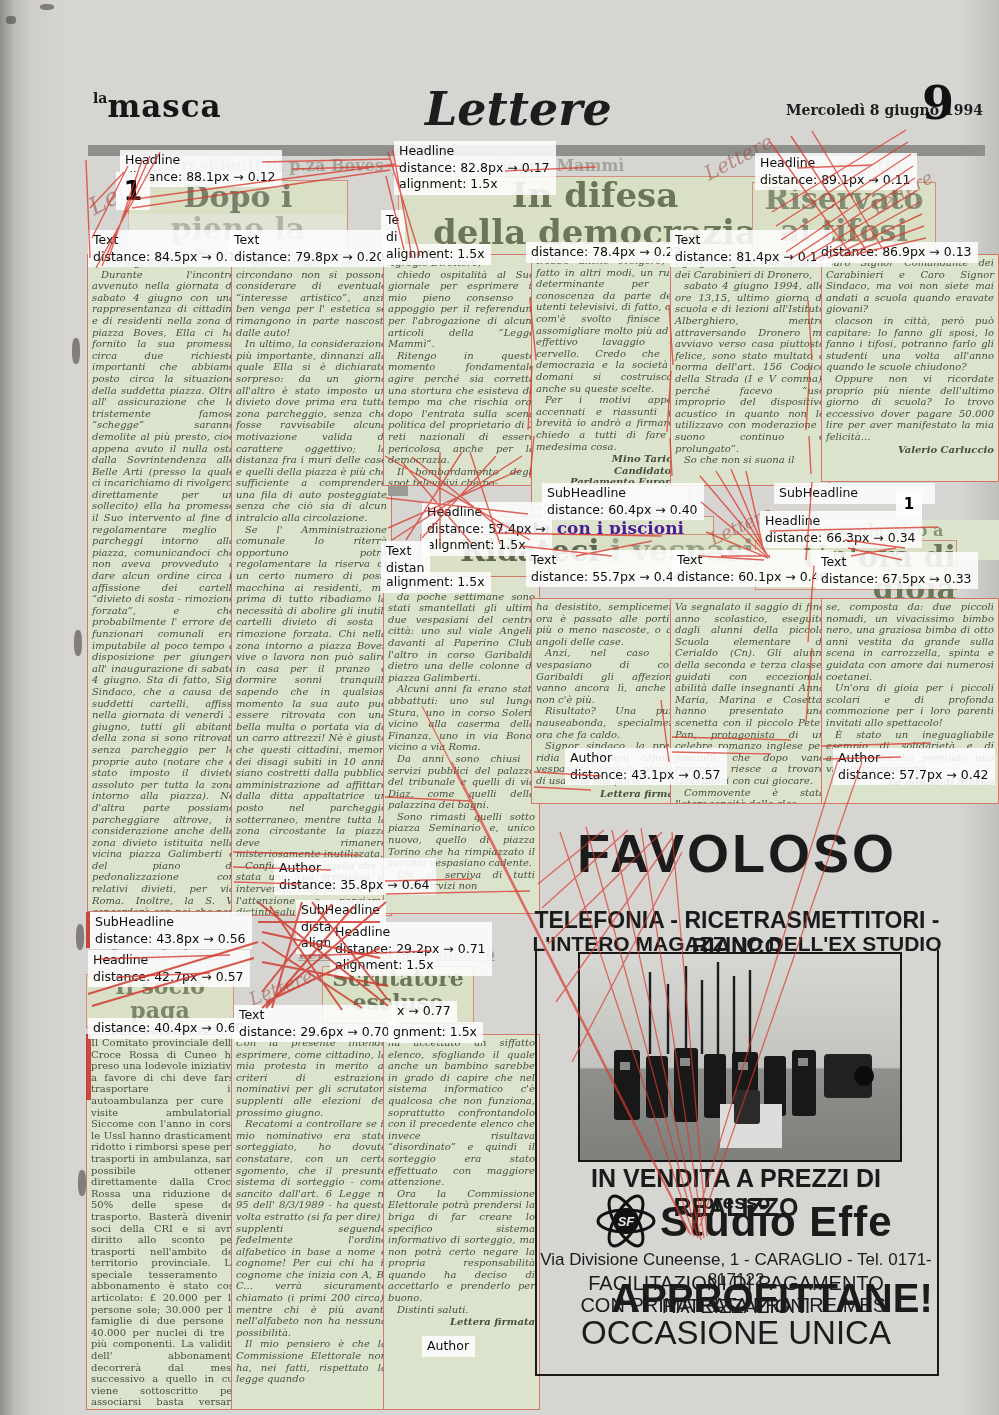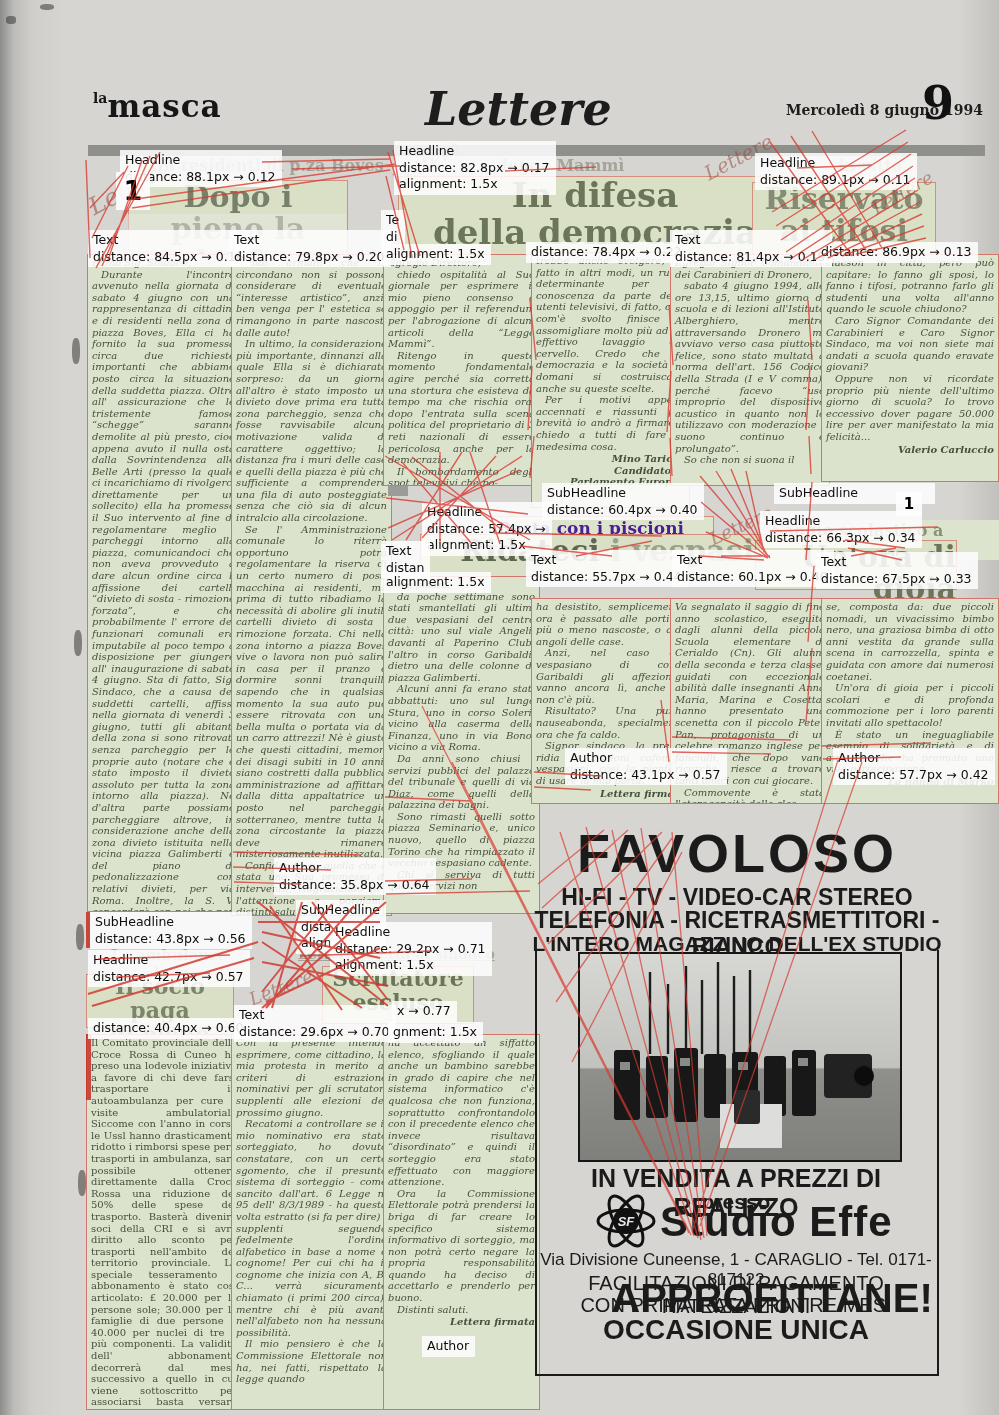--- a/index.html
+++ b/index.html
@@ -114,22 +114,22 @@
 Candidato al
 Parlamento Europeo</div>
   </div>
   <div class="abs cb" style="left:670px;top:254px;width:150px;height:226px;">
       <p>Egregio Signor Comandante dei Carabinieri di Dronero,</p>
       <p>sabato 4 giugno 1994, alle ore 13,15, ultimo giorno di scuola e di lezioni all'Istituto Alberghiero, mentre attraversando Dronero mi avviavo verso casa piuttosto felice, sono stato multato a norma dell'art. 156 Codice della Strada (I e V comma), perché facevo “uso improprio del dispositivo acustico in quanto non lo utilizzavo con moderazione - suono continuo e prolungato”.</p>
       <p>So che non si suona il</p>
     </div>
   <div class="abs cb" style="left:821px;top:254px;width:168px;height:222px;">
     <div>
+        <p>Caro Signor Comandante dei Carabinieri e Caro Signor Sindaco, ma voi non siete mai andati a scuola quando eravate giovani?</p>
         <p>clacson in città, però può capitare: lo fanno gli sposi, lo fanno i tifosi, potranno farlo gli studenti una volta all'anno quando le scuole chiudono?</p>
-        <p>Caro Signor Comandante dei Carabinieri e Caro Signor Sindaco, ma voi non siete mai andati a scuola quando eravate giovani?</p>
         <p>Oppure non vi ricordate proprio più niente dell'ultimo giorno di scuola? Io trovo eccessivo dover pagare 50.000 lire per aver manifestato la mia felicità...</p>
       </div>
     <div class="sig">Valerio Carluccio</div>
   </div>
 
   <div class="abs cb" style="left:383px;top:576px;width:147px;height:332px;">
       <p>Cara piazza,</p>
       <p>da poche settimane sono stati smantellati gli ultimi due vespasiani del centro città: uno sul viale Angeli, davanti al Paperino Club, l'altro in corso Garibaldi, dietro una delle colonne di piazza Galimberti.</p>
       <p>Alcuni anni fa erano stati abbattuti: uno sul lungo Stura, uno in corso Soleri, vicino alla caserma della Finanza, uno in via Bono, vicino a via Roma.</p>
       <p>Da anni sono chiusi i servizi pubblici del palazzo del tribunale e quelli di via Diaz, come quelli della palazzina dei bagni.</p>
@@ -169,21 +169,20 @@
   <div class="abs cb" style="left:383px;top:1034px;width:147px;height:370px;">
     <div>
         <p>ha accettato un siffatto elenco, sfogliando il quale anche un bambino sarebbe in grado di capire che nel sistema informatico c'è qualcosa che non funziona, soprattutto confrontandolo con il precedente elenco che invece risultava “disordinato” e quindi il sorteggio era stato effettuato con maggiore attenzione.</p>
         <p>Ora la Commissione Elettorale potrà prendersi la briga di far creare lo specifico sistema informativo di sorteggio, ma non potrà certo negare la propria responsabilità quando ha deciso di accettarlo e prenderlo per buono.</p>
         <p>Distinti saluti.</p>
       </div>
     <div class="sig">Lettera firmata</div>
   </div>
 
   <div class="abs ad" style="left:537px;top:822px;width:400px;font-size:54px;font-weight:900;letter-spacing:3px;">FAVOLOSO</div>
-  <div class="abs ad" style="left:537px;top:884px;width:400px;font-size:23px;font-weight:bold;">HI-FI - TV - VIDEO-CAR STEREO</div>
   <div class="abs ad" style="left:531px;top:907px;width:412px;font-size:23px;font-weight:bold;">TELEFONIA - RICETRASMETTITORI - BIANCO</div>
   <div class="abs ad" style="left:531px;top:932px;width:412px;font-size:21px;font-weight:bold;">L'INTERO MAGAZZINO DELL'EX STUDIO HI-FI</div>
 
   <div class="abs ad-frame" style="left:535px;top:950px;width:400px;height:424px;"></div>
 
   <div class="abs photo" style="left:578px;top:952px;width:320px;height:206px;">
     <svg width="320" height="206">
       <g stroke="#1d1d1d" stroke-width="2.4">
         <line x1="70" y1="18" x2="70" y2="100"></line>
           <line x1="88" y1="30" x2="88" y2="100"></line>
@@ -225,21 +224,21 @@
         <ellipse cx="31" cy="33" rx="28" ry="11" transform="rotate(120 31 33)"></ellipse>
       </g>
       <circle cx="31" cy="33" r="13" fill="#111"></circle>
       <text x="31" y="38" text-anchor="middle" font-family="Liberation Sans, sans-serif" font-style="italic" font-weight="bold" font-size="13" fill="#e8e8e5">SF</text>
     </svg>
   </div>
   <div class="abs ad" style="left:660px;top:1198px;width:270px;font-size:42px;font-weight:900;text-align:left;letter-spacing:1px;">Studio Effe</div>
   <div class="abs ad" style="left:537px;top:1250px;width:398px;font-size:17px;">Via Divisione Cuneense, 1 - CARAGLIO - Tel. 0171-817122</div>
   <div class="abs ad" style="left:537px;top:1272px;width:398px;font-size:20px;">FACILITAZIONI DI PAGAMENTO RATEIZZAZIONI</div>
   <div class="abs ad" style="left:537px;top:1294px;width:398px;font-size:20px;">CON PRIMA RATA FRA TRE MESI</div>
-  <div class="abs ad" style="left:537px;top:1314px;width:398px;font-size:28px;font-weight:700;">OCCASIONE UNICA</div>
+  <div class="abs ad" style="left:537px;top:1314px;width:398px;font-size:33px;font-weight:400;">OCCASIONE UNICA</div>
   <div class="abs ad" style="left:537px;top:1276px;width:398px;font-size:40px;font-weight:900;padding-left:36px;">APPROFITTANE!</div>
 
   <div class="abs redbar" style="left:86px;top:912px;width:4px;height:36px;"></div>
   <div class="abs redbar" style="left:86px;top:1034px;width:5px;height:66px;"></div>
   <div class="abs" style="left:388px;top:486px;width:20px;height:10px;background:#9b9b98;z-index:4;"></div>
 
   <div id="ann-layer">
       <div class="ann-label" style="left: 120px; top: 150px;">Headline
 distance: 88.1px → 0.12</div>
       <div class="ann-label" style="left: 394px; top: 141px;">Headline

